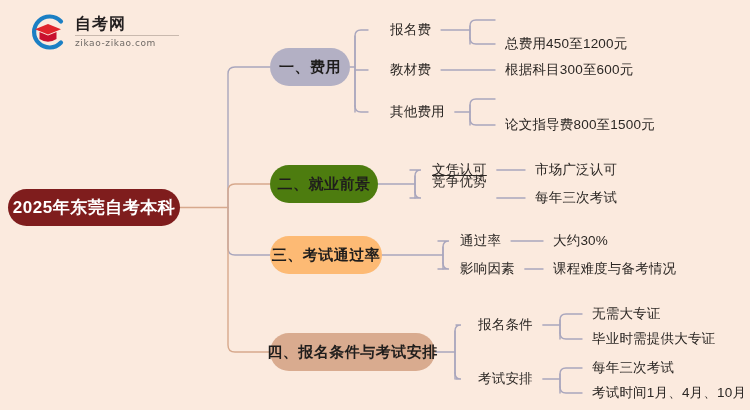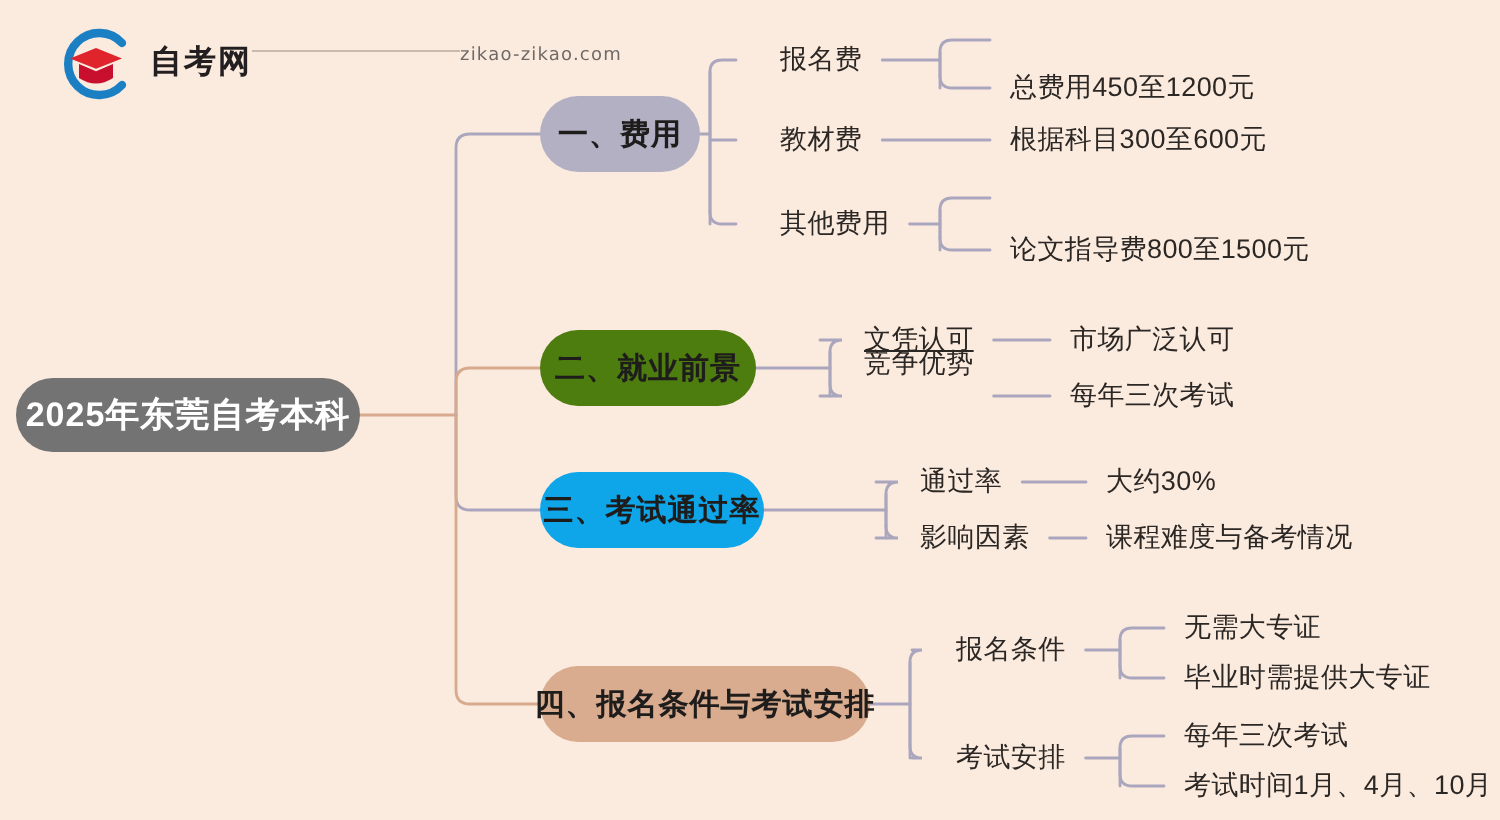--- a/index.html
+++ b/index.html
@@ -39,20 +39,21 @@
     gap: 7px;
   }
   .logo-mark {
     width: 40px;
     height: 40px;
     position: relative;
     flex: 0 0 auto;
   }
   .logo-text {
     display: flex;
+    flex-direction: column;
     justify-content: space-between;
     padding-bottom: 1px;
   }
   .logo-name {
     font-size: 16px;
     font-weight: bold;
     color: #231f20;
     letter-spacing: 1px;
     line-height: 18px;
   }
@@ -78,21 +79,21 @@
     align-items: center;
     justify-content: center;
     white-space: nowrap;
   }
   .pill {
     border-radius: 999px;
     font-weight: bold;
     letter-spacing: .5px;
   }
   .root {
-    background: #737373;
+    background: #7f1d1d;
     color: #ffffff;
     font-size: 17px;
     left: 8px;
     top: 189px;
     width: 172px;
     height: 37px;
   }
   .branch {
     font-size: 15px;
     color: #1f1d1c;
@@ -180,21 +181,21 @@
     <div class="node leaf" style="left: 505px; top: 34px; height: 20px;">总费用450至1200元</div>
     <div class="node leaf" style="left: 390px; top: 60px; height: 20px;">教材费</div>
     <div class="node leaf" style="left: 505px; top: 60px; height: 20px;">根据科目300至600元</div>
     <div class="node leaf" style="left: 390px; top: 102px; height: 20px;">其他费用</div>
     <div class="node leaf" style="left: 505px; top: 115px; height: 20px;">论文指导费800至1500元</div>
     <div class="node pill branch br-tan" style="left: 270px; top: 165px; width: 108px; height: 38px; background: #4d7c0f;">二、就业前景</div>
     <div class="node leaf" style="left: 432px; top: 160px; height: 20px; text-decoration: underline;">文凭认可</div>
     <div class="node leaf" style="left: 535px; top: 160px; height: 20px;">市场广泛认可</div>
     <div class="node leaf" style="left: 432px; top: 172px; height: 20px;">竞争优势</div>
     <div class="node leaf" style="left: 535px; top: 188px; height: 20px;">每年三次考试</div>
-    <div class="node pill branch br-purple" style="left: 270px; top: 236px; width: 112px; height: 38px; background: #0ea5e9;">三、考试通过率</div>
+    <div class="node pill branch br-purple" style="left: 270px; top: 236px; width: 112px; height: 38px; background: #fdba74;">三、考试通过率</div>
     <div class="node leaf" style="left: 460px; top: 231px; height: 20px;">通过率</div>
     <div class="node leaf" style="left: 553px; top: 231px; height: 20px;">大约30%</div>
     <div class="node leaf" style="left: 460px; top: 259px; height: 20px;">影响因素</div>
     <div class="node leaf" style="left: 553px; top: 259px; height: 20px;">课程难度与备考情况</div>
     <div class="node pill branch br-tan" style="left: 270px; top: 333px; width: 165px; height: 38px; background: rgb(217, 171, 143);">四、报名条件与考试安排</div>
     <div class="node leaf" style="left: 478px; top: 315px; height: 20px;">报名条件</div>
     <div class="node leaf" style="left: 592px; top: 304px; height: 20px;">无需大专证</div>
     <div class="node leaf" style="left: 592px; top: 329px; height: 20px; text-align: center;">毕业时需提供大专证</div>
     <div class="node leaf" style="left: 478px; top: 369px; height: 20px;">考试安排</div>
     <div class="node leaf" style="left: 592px; top: 358px; height: 20px;">每年三次考试</div>

